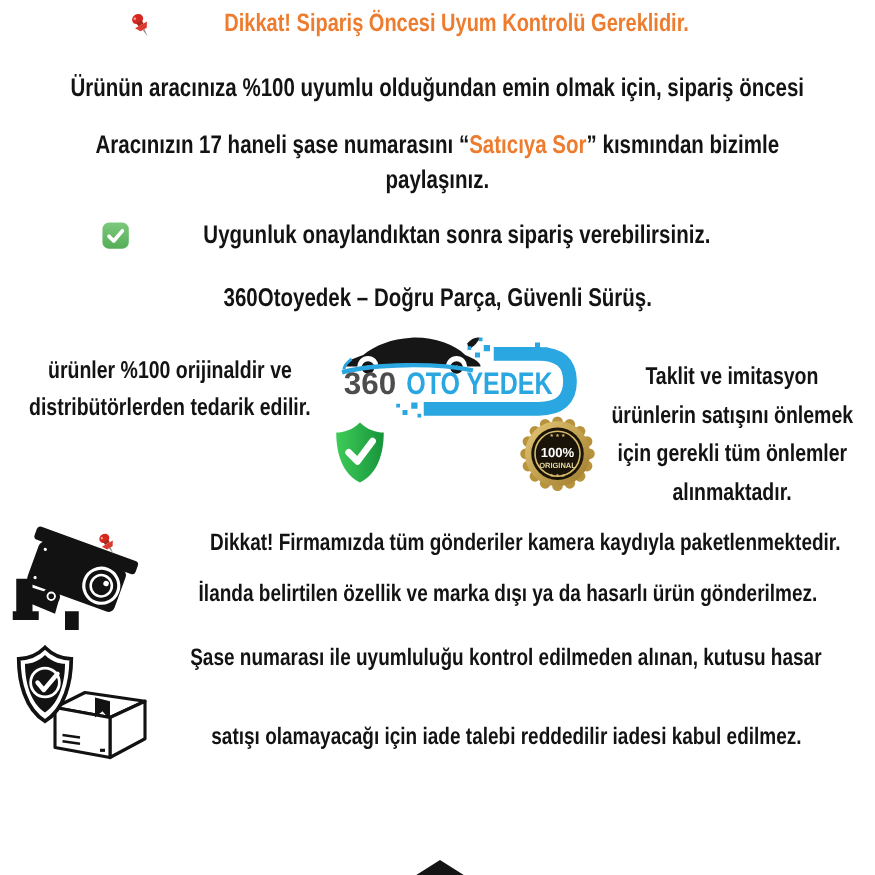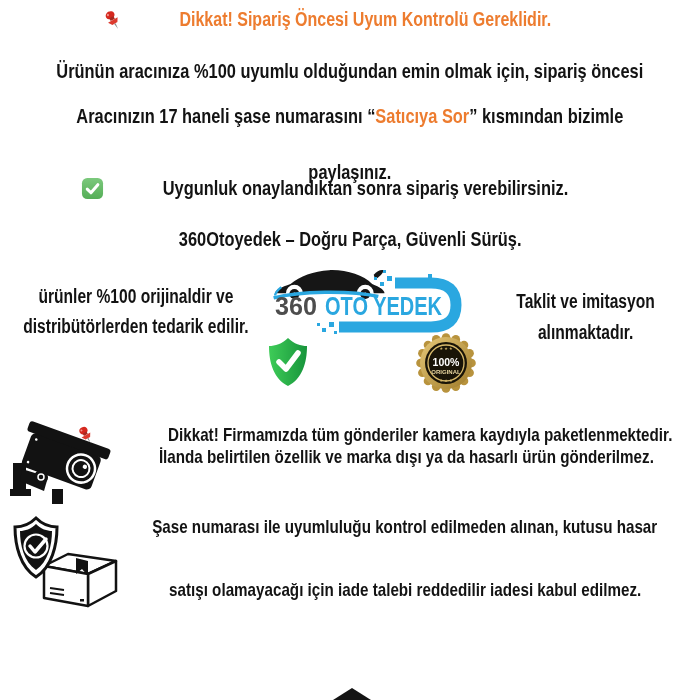--- a/index.html
+++ b/index.html
@@ -32,21 +32,21 @@
 </div>
 
 <div class="abs row" style="top:59px;left:0;font-size:20.5px;">
   <span class="cond">Ürünün aracınıza %100 uyumlu olduğundan emin olmak için, sipariş öncesi</span>
 </div>
 
 <div class="abs row" style="top:104px;left:0;font-size:20.5px;">
   <span class="cond"><span>Aracınızın 17 haneli şase numarasını “</span><span class="orange">Satıcıya Sor</span><span>” kısmından bizimle</span></span>
 </div>
 
-<div class="abs row" style="top:132px;left:0;font-size:20.5px;margin-top:28px;">
+<div class="abs row" style="top:132px;left:0;font-size:20.5px;">
   <span class="cond">paylaşınız.</span>
 </div>
 
 <div class="abs row" style="top:176px;left:0;font-size:20.5px;align-items:center;">
   <svg class="ico mr8" width="23" height="23" viewBox="0 0 24 24">
     <defs>
         <linearGradient id="cg" x1="0" y1="0" x2="0" y2="1">
       <stop offset="0" stop-color="#7CC97D"></stop>
           <stop offset="1" stop-color="#55AE57"></stop>
     </linearGradient>
@@ -142,20 +142,26 @@
   <text x="30" y="32.5" font-size="10.5" font-weight="bold" fill="#ffffff" text-anchor="middle">100%</text>
   <text x="30" y="41" font-size="6" font-weight="bold" fill="#E8D6A0" text-anchor="middle">ORIGINAL</text>
   <text x="30" y="48.5" font-size="4" fill="#D7B96B" text-anchor="middle">★ ★ ★</text>
 </svg>
 
 <div class="abs rightblock" style="top:286px;left:472px;width:228px;font-size:19.5px;">
   <div class="row">
       <span class="cond">Taklit ve imitasyon</span>
     </div>
   <div class="row">
+      <span class="cond">ürünlerin satışını önlemek</span>
+    </div>
+  <div class="row">
+      <span class="cond">için gerekli tüm önlemler</span>
+    </div>
+  <div class="row">
       <span class="cond">alınmaktadır.</span>
     </div>
 </div>
 
 <svg class="abs" style="top:417px;left:10px;" width="108" height="110" viewBox="0 0 108 110">
   <g transform="rotate(20 50 45)">
     <rect x="14" y="26" width="74" height="36" rx="5" fill="#121212"></rect>
     <rect x="8" y="16" width="86" height="11" rx="3" fill="#121212"></rect>
     <circle cx="72" cy="44" r="14" fill="#121212" stroke="#ffffff" stroke-width="2.5"></circle>
     <circle cx="72" cy="44" r="8.5" fill="none" stroke="#ffffff" stroke-width="2"></circle>
@@ -177,21 +183,21 @@
       <g transform="rotate(-30 11 13)">
         <ellipse cx="11" cy="5.2" rx="4.6" ry="3.9" fill="#D5281E"></ellipse>
         <rect x="8.6" y="7.6" width="4.8" height="3" fill="#A62A20"></rect>
         <path d="M5.5 10.6 h11 l-2.6 4.2 h-5.8 Z" fill="#DC3A2E"></path>
         <polygon points="10.2,14.8 11.8,14.8 11,21.2" fill="#8C8C8C"></polygon>
         <circle cx="9.2" cy="3.9" r="1.1" fill="#F4978F"></circle>
       </g>
     </svg>
     <span class="cond">Dikkat! Firmamızda tüm gönderiler kamera kaydıyla paketlenmektedir.</span>
   </div>
-  <div class="row" style="">
+  <div class="row" style="margin-top:19px;">
     <span class="cond">İlanda belirtilen özellik ve marka dışı ya da hasarlı ürün gönderilmez.</span>
   </div>
 </div>
 
 <svg class="abs" style="top:514px;left:2px;" width="124" height="112" viewBox="0 0 124 112">
   <g stroke="#121212" stroke-width="2.5" fill="#ffffff" stroke-linejoin="round">
     <polygon points="42,52 66,40 114,47 86,60"></polygon>
     <polygon points="86,60 114,47 114,77 86,92"></polygon>
     <polygon points="42,52 86,60 86,92 42,84"></polygon>
   </g>

